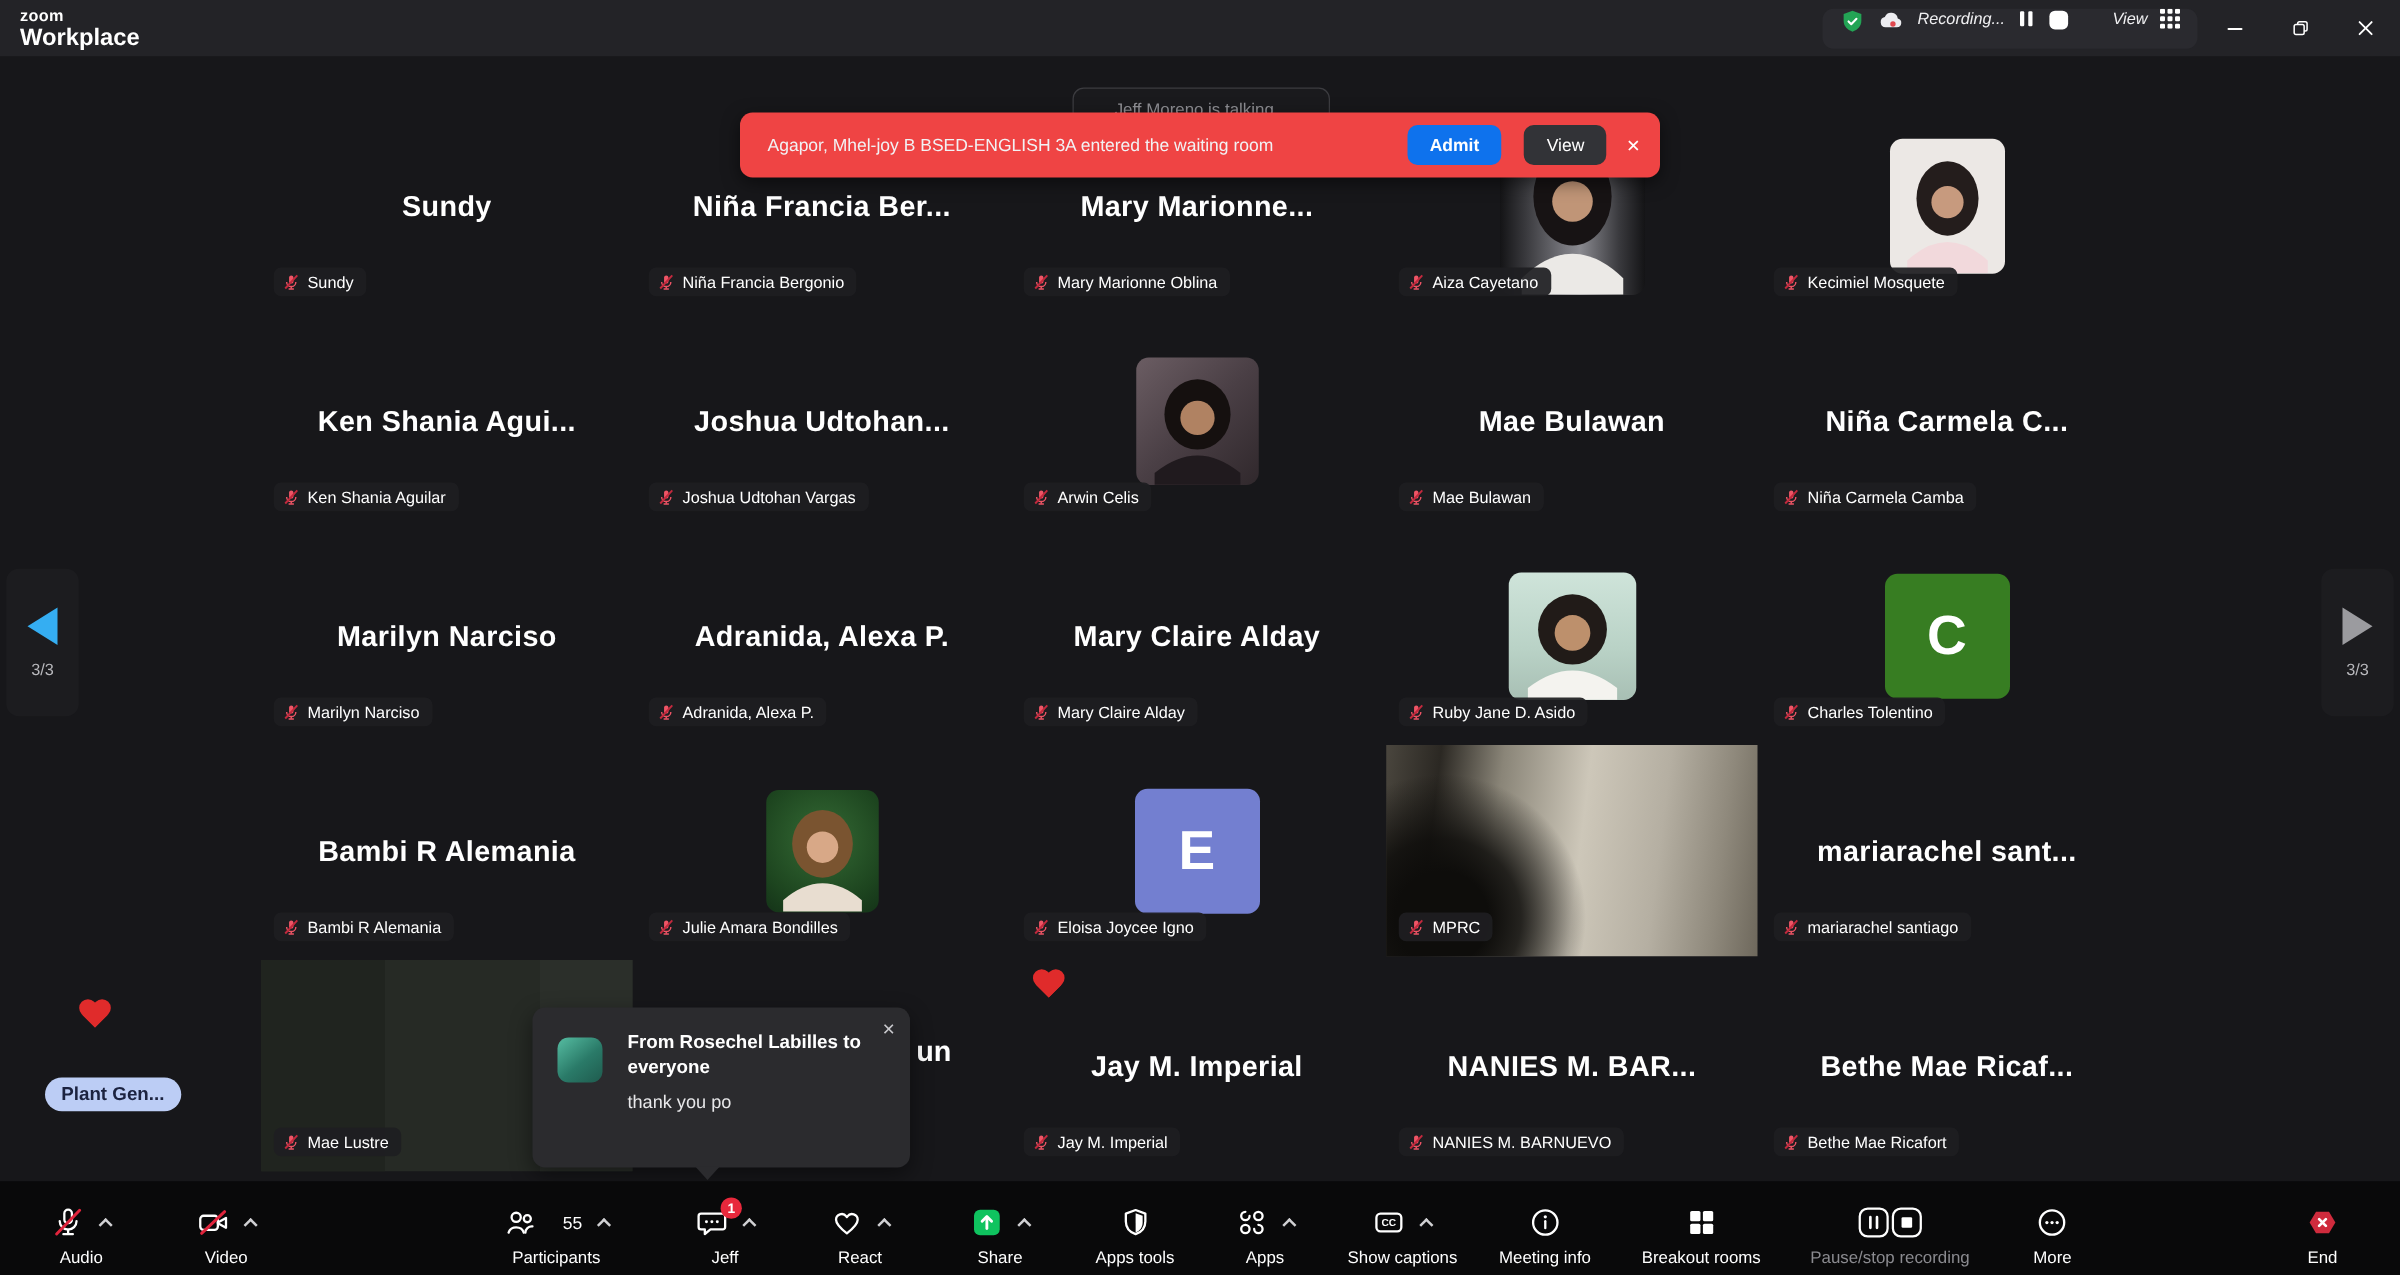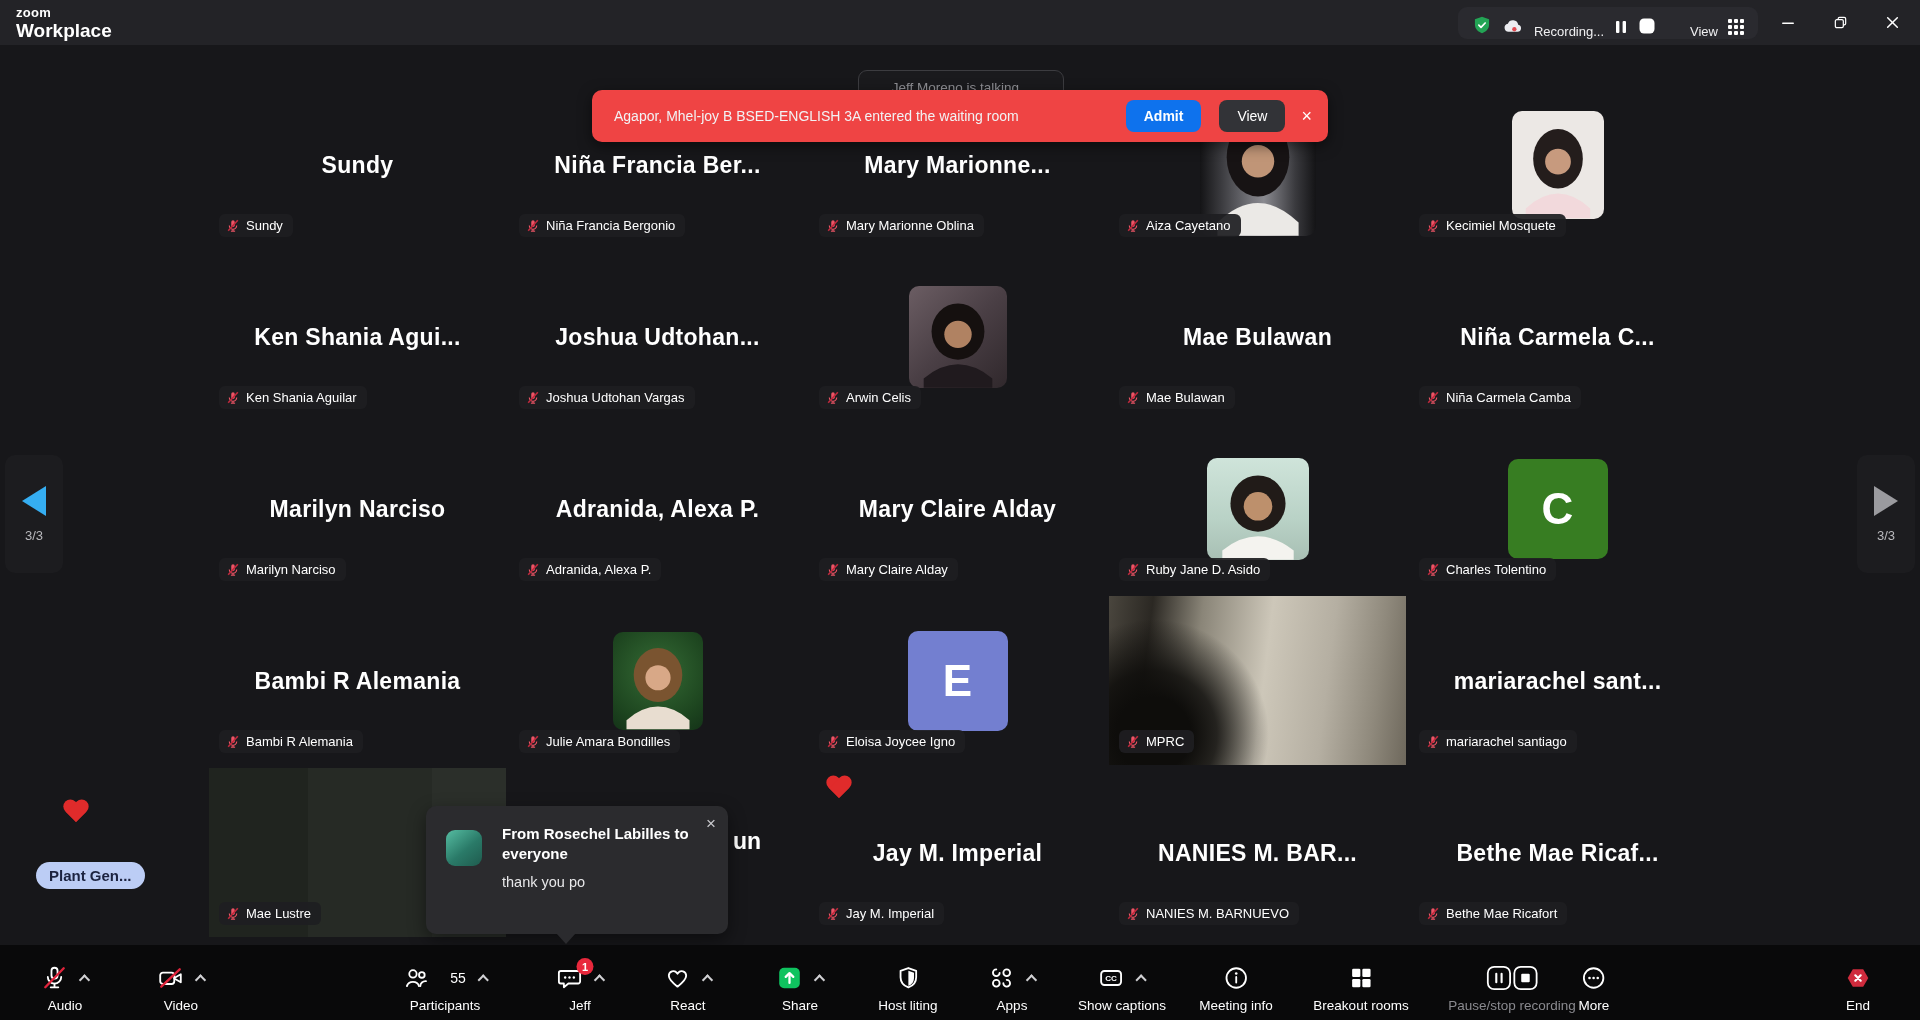--- a/index.html
+++ b/index.html
@@ -7,22 +7,22 @@
   #app{position:relative;width:1920px;height:1020px;background:#17171a;overflow:hidden;
        font-family:"Liberation Sans",sans-serif;color:#fff;}
 
   
   #topbar{position:absolute;left:0;top:0;width:1920px;height:45px;background:#232327;
           display:flex;align-items:center;}
   .logo{padding-left:16px;line-height:1;}
   .logo .l1{font-size:13px;font-weight:700;letter-spacing:.3px;}
   .logo .l2{font-size:19px;font-weight:600;margin-top:2px;}
   #tb-right{position:absolute;right:6px;top:0;height:45px;display:flex;align-items:center;gap:8px;}
-  .rec-pill{background:#2a2a2f;border-radius:9px;height:32px;display:flex;align-items:flex-end;
-            padding:0 14px;gap:10px;}
+  .rec-pill{background:#2a2a2f;border-radius:9px;height:32px;display:flex;align-items:flex-start;
+            padding:0 14px;gap:10px;font-style:italic;}
   .rec-pill .txt{font-size:13px;color:#f0f0f2;}
   .pill-gap{width:14px;}
   .winbtn{width:44px;height:45px;display:flex;align-items:center;justify-content:center;}
 
   
   .tile{position:absolute;width:297px;height:169px;}
   .tile-title{position:absolute;left:0;right:0;top:50%;transform:translateY(-50%);
               text-align:center;font-size:23px;font-weight:700;letter-spacing:.3px;white-space:nowrap;}
   .plabel{position:absolute;left:10px;bottom:12px;display:flex;align-items:center;gap:6px;
           background:rgba(30,30,33,.93);border-radius:6px;padding:4px 10px 4px 7px;
@@ -648,21 +648,21 @@
       </div>
       <div class="titem" style="left: 908px;">
         <div class="irow">
           <span class="iconwrap">
             <svg width="26" height="26" viewBox="0 0 24 24" fill="none" stroke="#fff" stroke-width="1.7" stroke-linecap="round" stroke-linejoin="round">
               <path d="M12 2.8l7.2 2.6v5.8c0 4.6-3 7.9-7.2 9.4-4.2-1.5-7.2-4.8-7.2-9.4V5.4z"></path>
               <path d="M12 5.2v14.2c3.2-1.3 5.2-3.9 5.2-7.4V7.1z" fill="#fff" stroke="none"></path>
             </svg>
           </span>
         </div>
-        <div class="tlabel">Host liting</div>
+        <div class="tlabel">Apps tools</div>
       </div>
       <div class="titem" style="left: 1012px;">
         <div class="irow">
           <span class="iconwrap">
             <svg width="26" height="26" viewBox="0 0 24 24" fill="none" stroke="#fff" stroke-width="1.7" stroke-linecap="round" stroke-linejoin="round">
               <circle cx="16.8" cy="7.2" r="3.1"></circle>
               <path d="M10.3 7.2a3.1 3.1 0 1 1-3.1-3.1"></path>
               <circle cx="7.2" cy="16.8" r="3.1"></circle>
               <path d="M13.7 16.8a3.1 3.1 0 1 0 3.1-3.1"></path>
             </svg>
@@ -716,21 +716,21 @@
             <svg width="52" height="26" viewBox="0 0 49 24" fill="none" stroke="#fff" stroke-width="1.7" stroke-linecap="round" stroke-linejoin="round">
               <rect x="1.5" y="1.5" width="21" height="21" rx="6"></rect>
               <path d="M9.5 8v8M14.5 8v8" stroke-width="2"></path>
               <rect x="26.5" y="1.5" width="21" height="21" rx="6"></rect>
               <rect x="33" y="8" width="8" height="8" rx="1" fill="#fff" stroke="none"></rect>
             </svg>
           </span>
         </div>
         <div class="tlabel">Pause/stop recording</div>
       </div>
-      <div class="titem" style="left: 1594px; text-align: center;">
+      <div class="titem" style="left: 1642px; text-align: center;">
         <div class="irow">
           <span class="iconwrap">
             <svg width="26" height="26" viewBox="0 0 24 24" fill="none" stroke="#fff" stroke-width="1.7" stroke-linecap="round" stroke-linejoin="round">
               <circle cx="12" cy="12" r="9"></circle>
               <g fill="#fff" stroke="none">
                 <circle cx="8.2" cy="12" r="1.2"></circle>
                 <circle cx="12" cy="12" r="1.2"></circle>
                 <circle cx="15.8" cy="12" r="1.2"></circle>
               </g>
             </svg>

